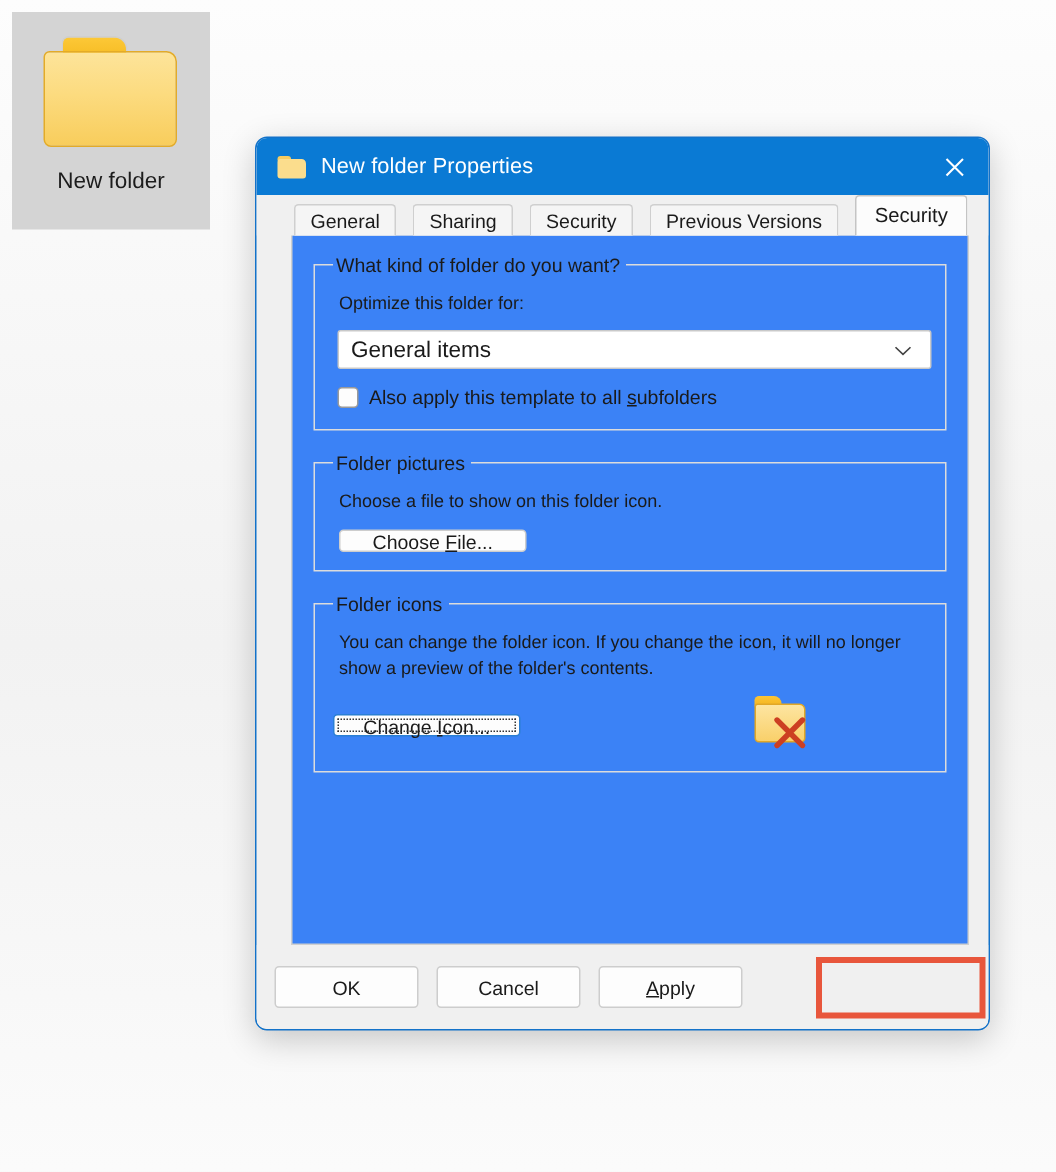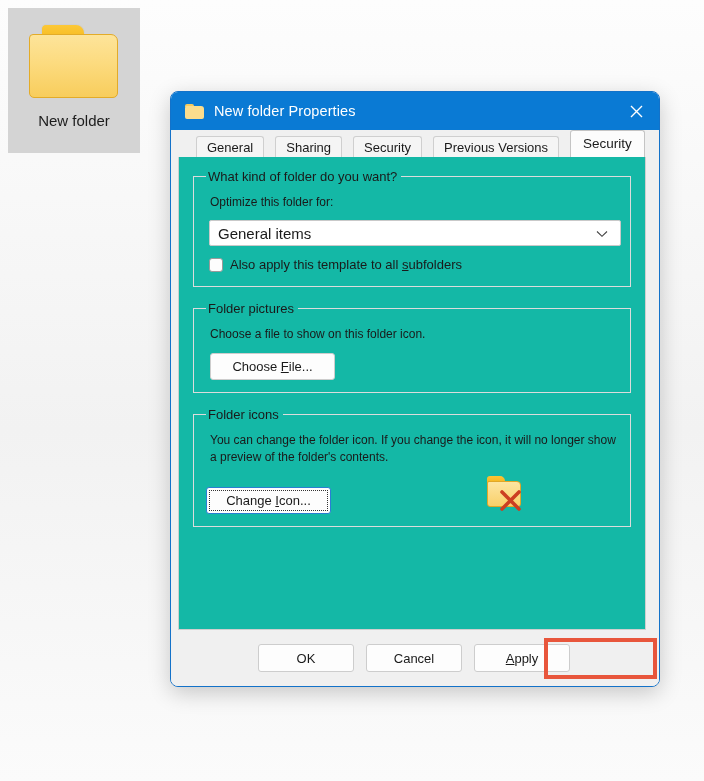--- a/index.html
+++ b/index.html
@@ -154,22 +154,22 @@
     border-color: #c4c4c4;
     position: relative;
     z-index: 3;
     font-size: 13.5px;
     padding: 0 12px;
   }
 
   
   #tabpage {
     flex: 1 1 auto;
-    margin: -1px 13px 0 7px;
-    background: #14b8a6;
+    margin: -1px 13px 0 23px;
+    background: #3b82f6;
     border: 1px solid #cfcfcf;
     box-sizing: border-box;
     position: relative;
     padding: 12px 14px 0 14px;
   }
 
   fieldset.group {
     border: 1px solid #dcdcdc;
     border-radius: 0;
     margin: 0 0 14px 0;
@@ -231,41 +231,41 @@
   }
 
   button.winbtn {
     font-family: "Liberation Sans", sans-serif;
     font-size: 13px;
     color: #1a1a1a;
     background: #fdfdfd;
     border: 1px solid #cdcdcd;
     border-radius: 3px;
     padding: 0;
-    height: 27px;
+    height: 15px;
     min-width: 125px;
     cursor: default;
   }
   .btn-stack button.winbtn { display:block; margin: 10px 0 0 4px; }
 
   button.winbtn.focused {
     border: 1px solid #2a7fd4;
     outline: none;
     position: relative;
   }
   button.winbtn.focused::after {
     content: "";
     position: absolute;
     left: 2px; right: 2px; top: 2px; bottom: 2px;
     border: 1px dotted #333;
   }
 
   .iconrow {
     display: flex;
-    align-items: flex-end;
+    align-items: center;
     margin-top: 10px;
   }
   .folderx {
     position: relative;
     width: 44px;
     height: 38px;
     margin-left: 150px;
   }
   .folderx .fx-tab {
     position:absolute; left:6px; top:0;
@@ -283,21 +283,21 @@
   }
   .folderx .fx-x { position:absolute; left:18px; top:13px; }
 
   
   #footer {
     height: 56px;
     flex: none;
     background: #f0f0f0;
     display: flex;
     align-items: center;
-    justify-content: center;
+    justify-content: flex-start;
     padding: 0 14px 0 0;
     position: relative;
   }
   #footer button.winbtn {
     min-width: 96px;
     height: 28px;
     margin-left: 12px;
   }
   #apply-annotation {
     position: absolute;

